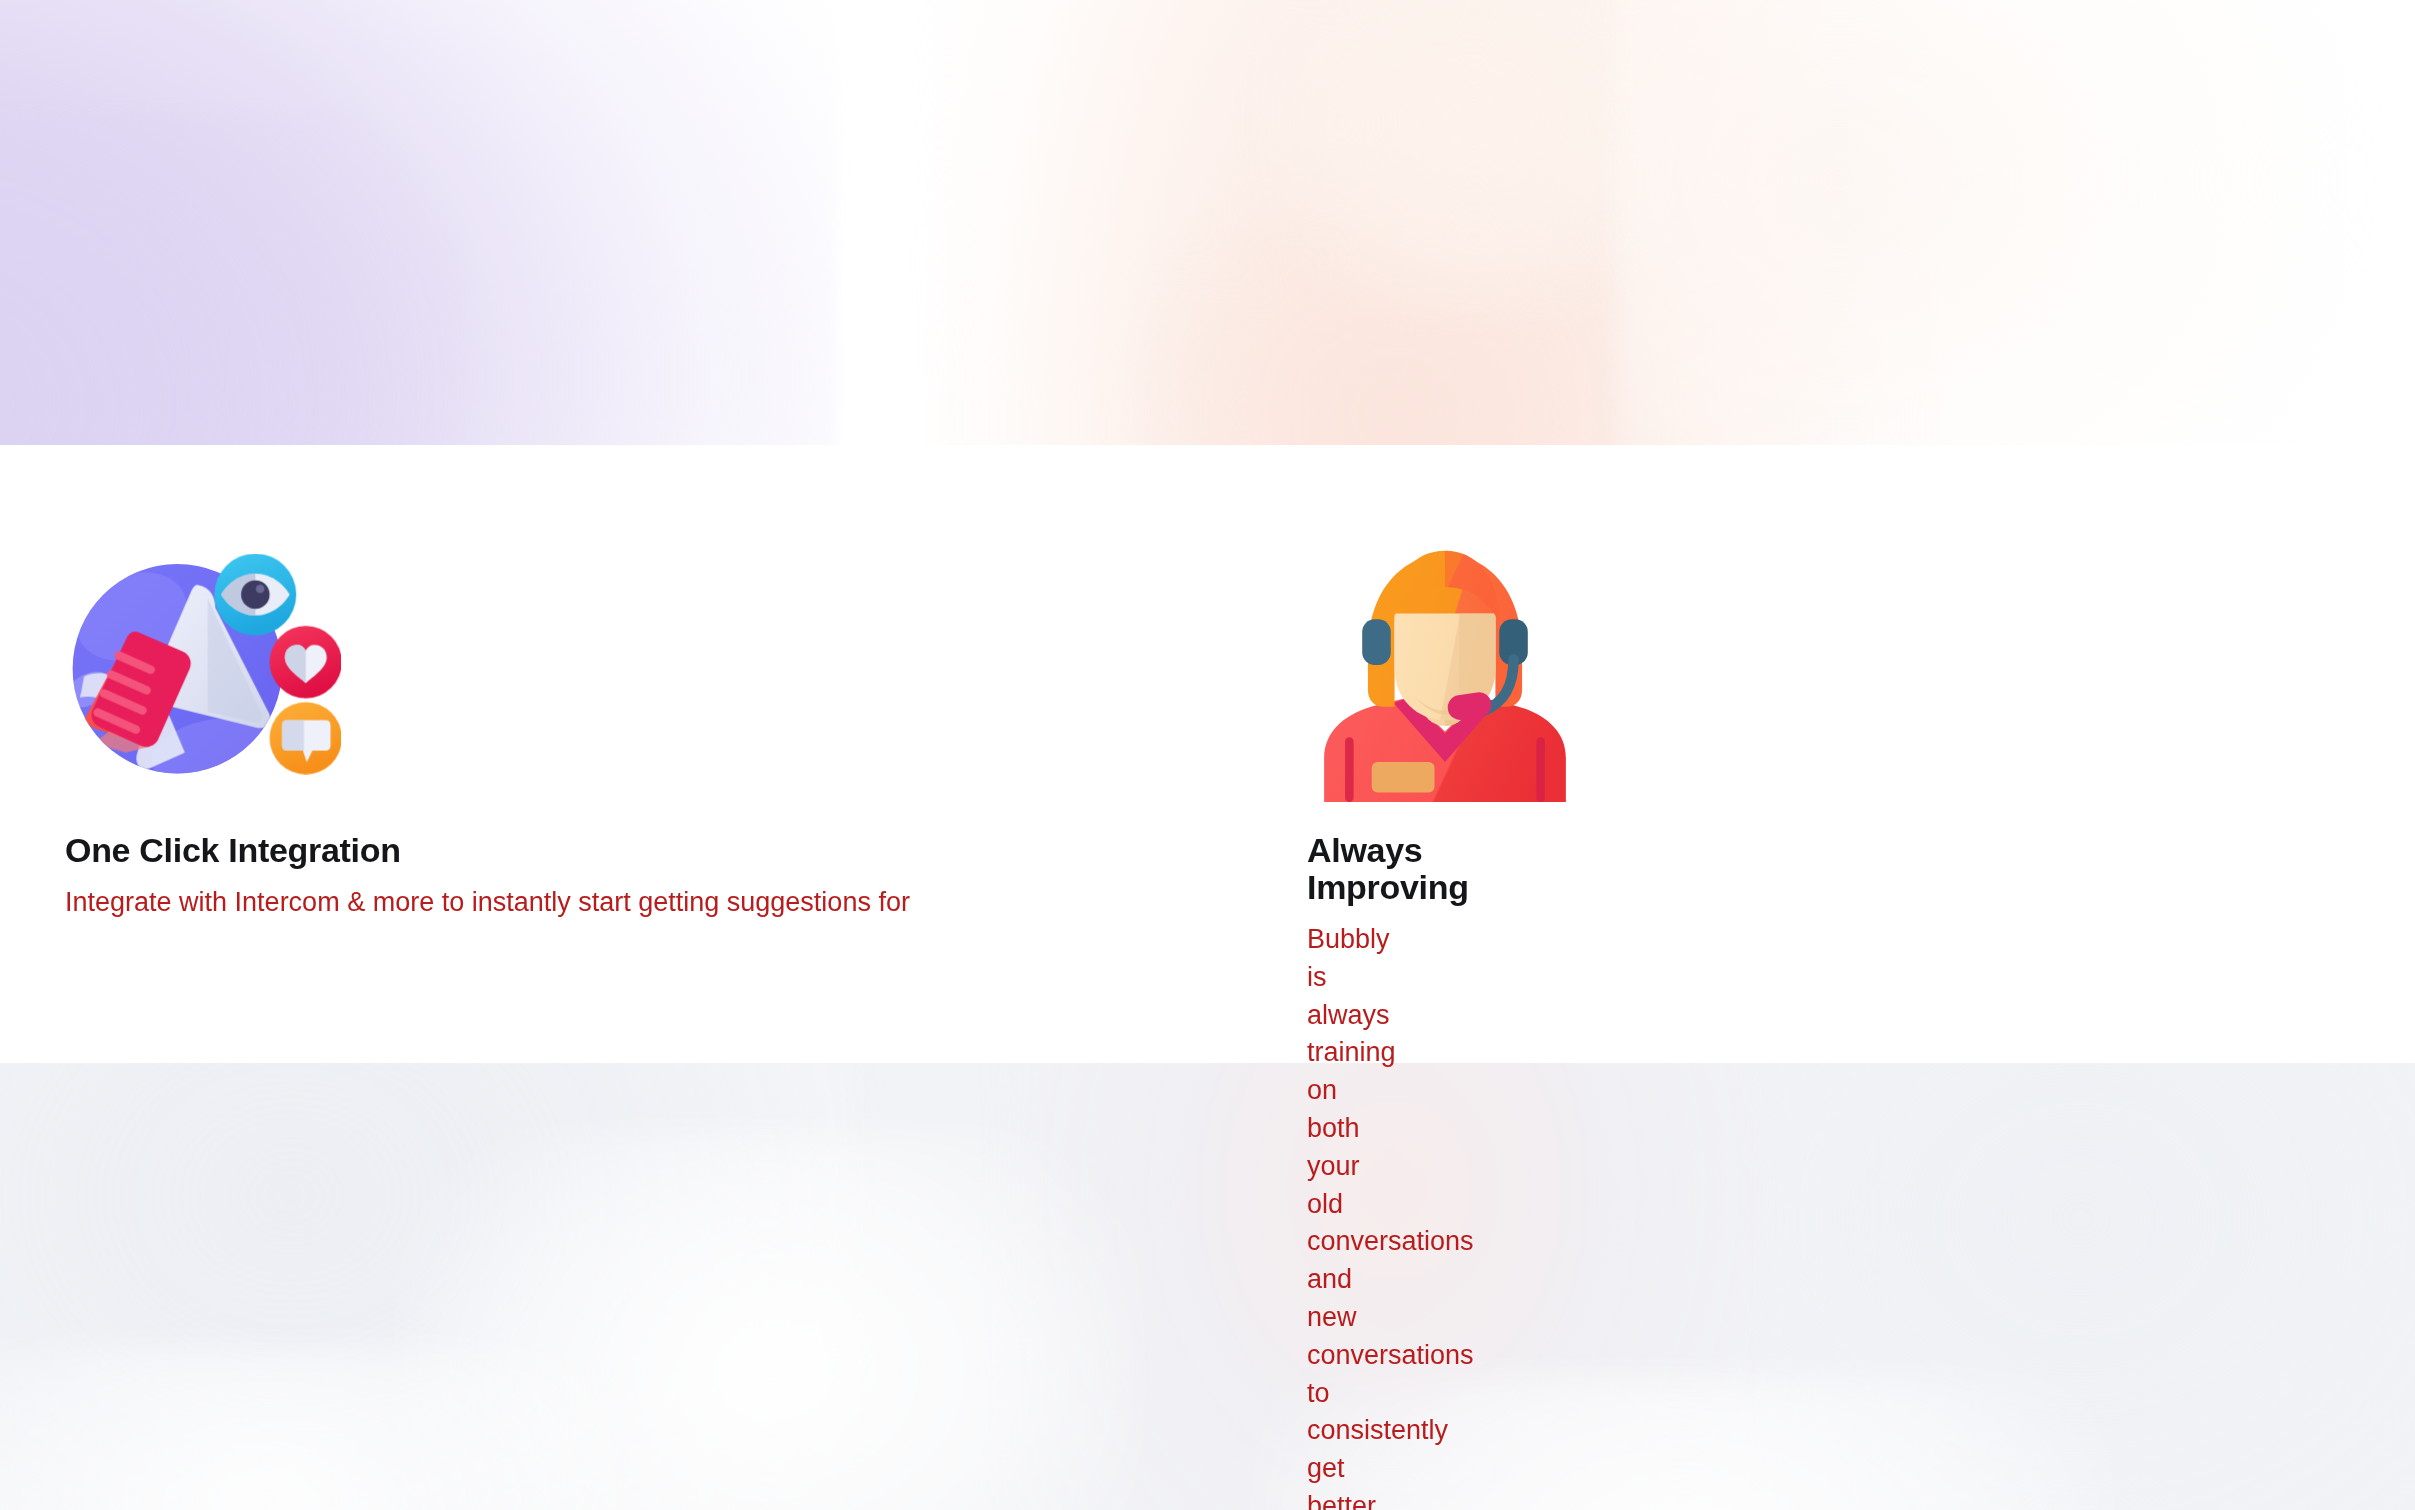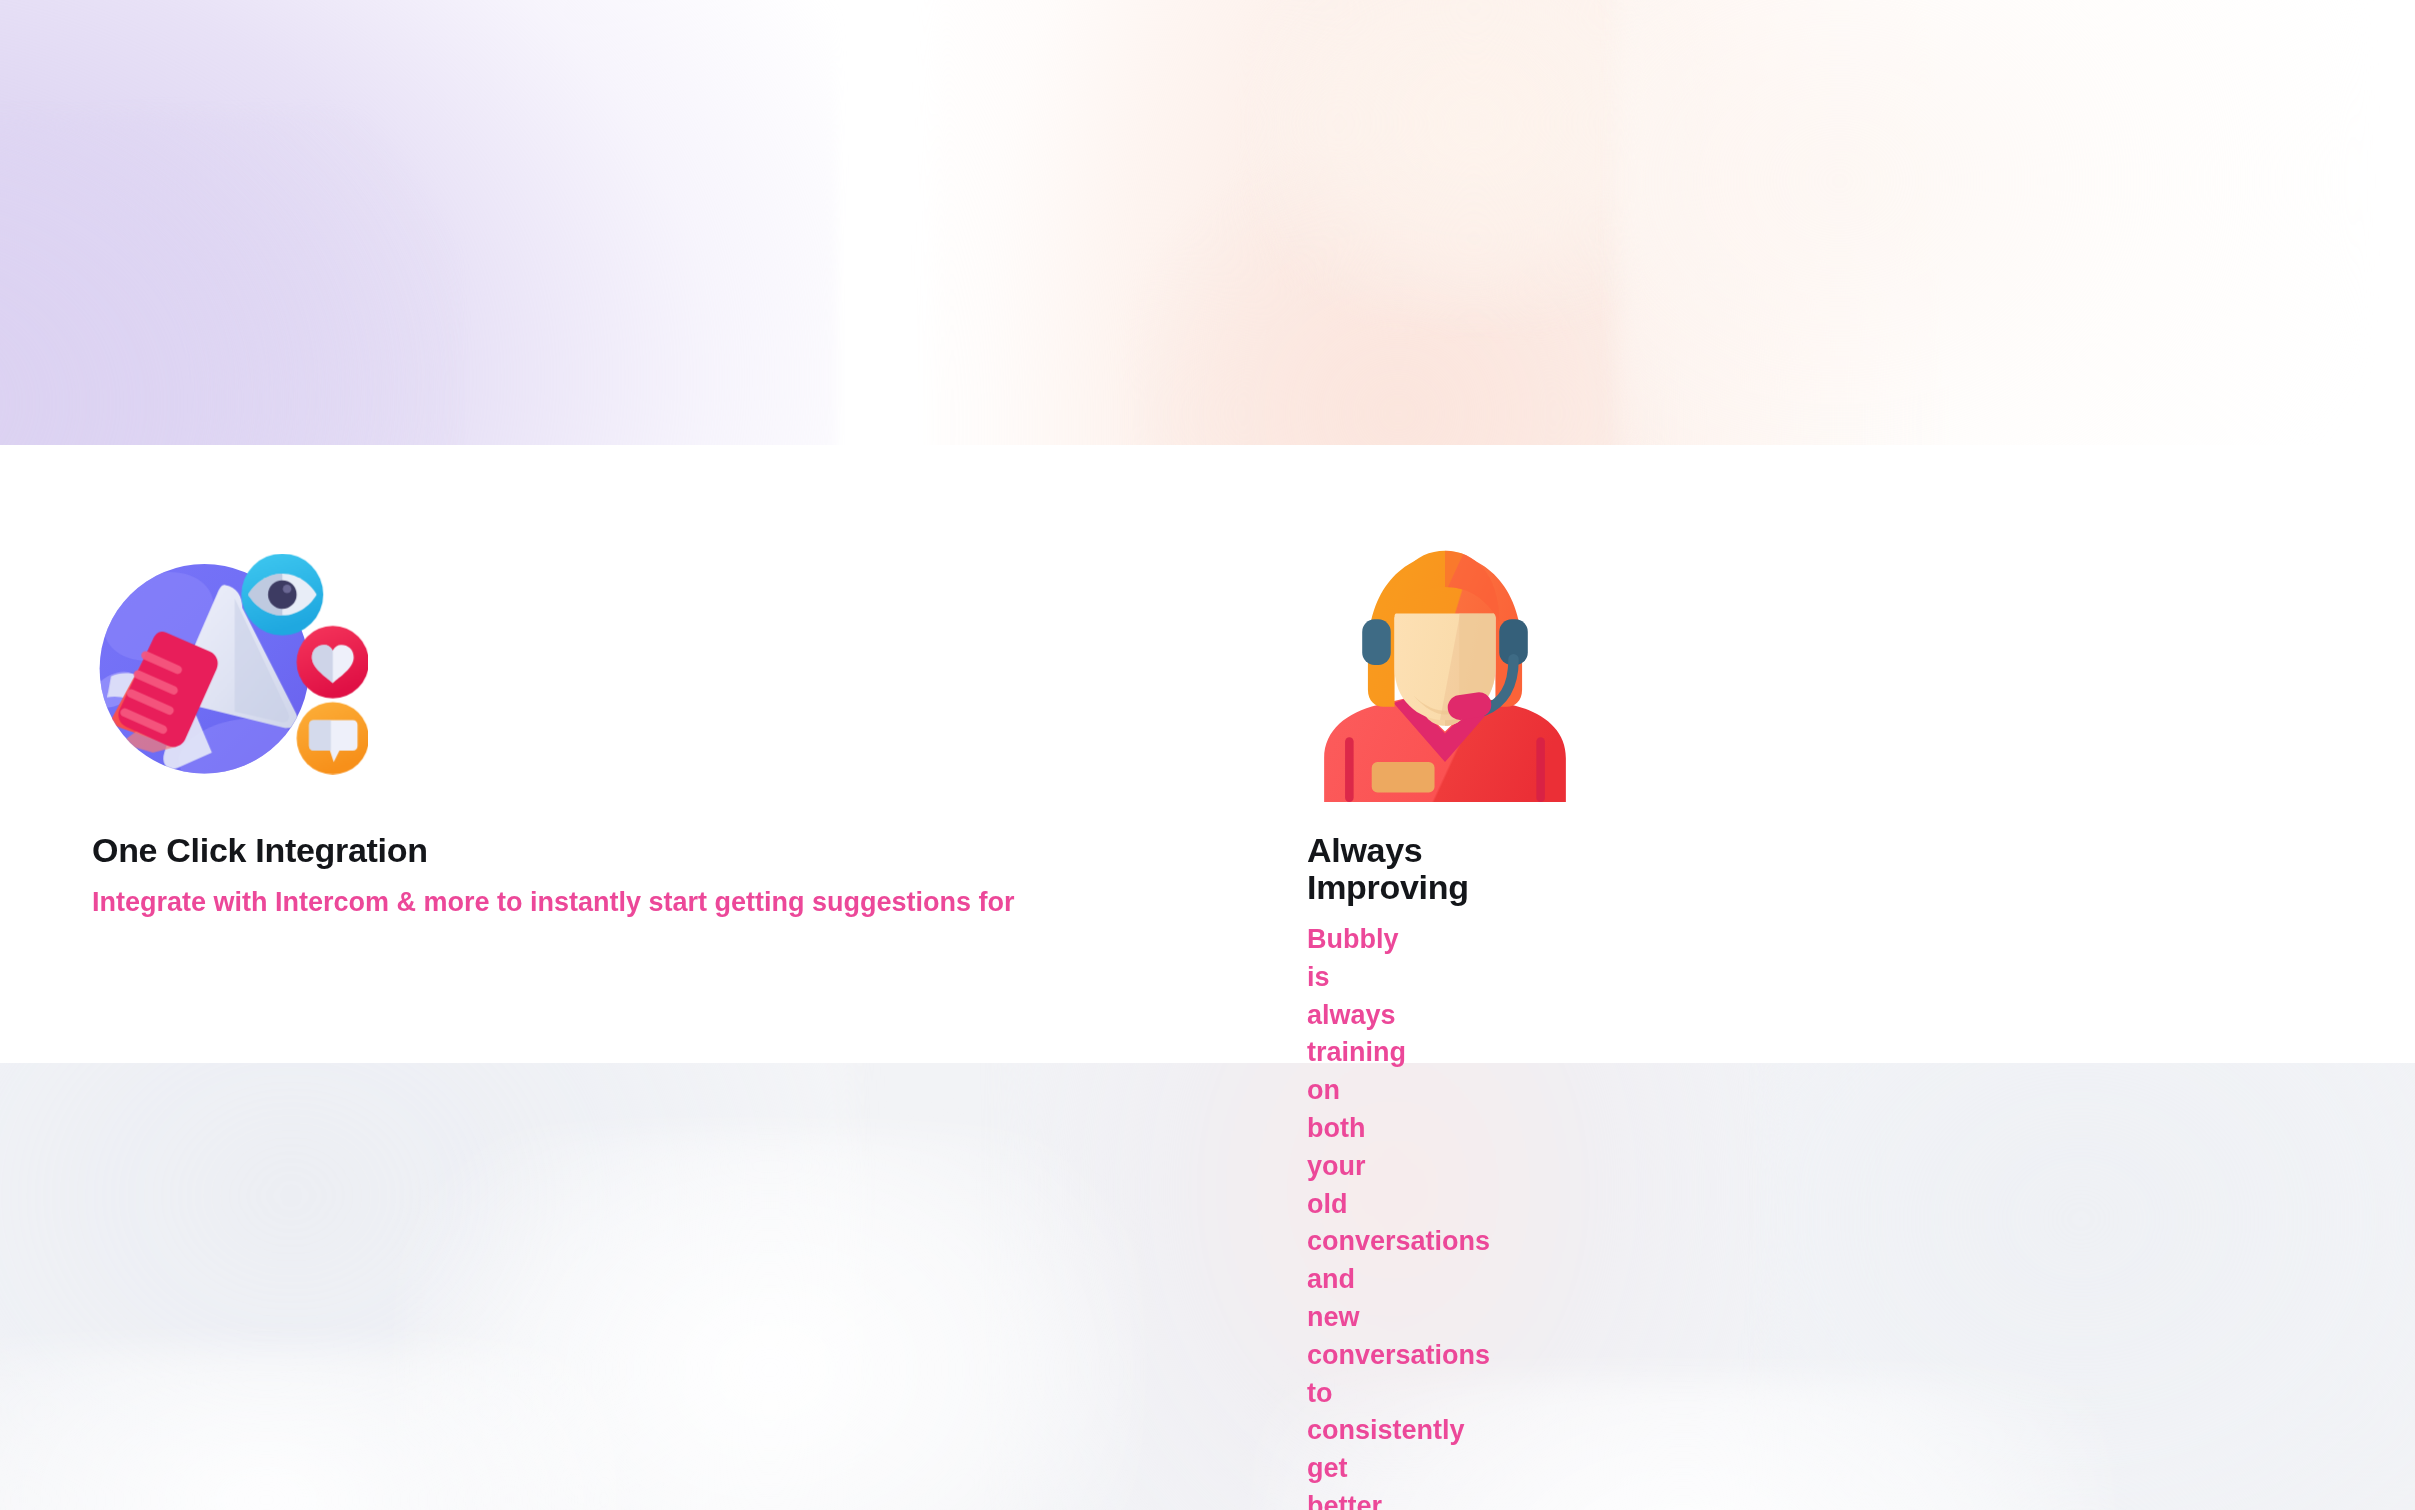--- a/index.html
+++ b/index.html
@@ -108,39 +108,39 @@
     filter:blur(17px);
   }
 
   
   .features {
     position:absolute; left:0; top:445px; width:2416px; height:618px;
     display:flex;
   }
   .feature {
     width:1246px;
-    padding-left:92px;
+    padding-left:65px;
     padding-top:81px;
   }
   .feature.right { width:1170px; padding-left:1307px; margin-left:-1246px; }
 
   .icon-wrap { width:276px; height:276px; position:relative; }
 
   .f-title {
     font-size:34px;
     font-weight:bold;
     color:#14161a;
     letter-spacing:-0.3px;
     margin-top:30px;
     line-height:1.1;
   }
   .f-desc {
     font-size:27px;
-    font-weight:bold;
-    color:#ec4899;
+    font-weight:normal;
+    color:#b91c1c;
     line-height:1.40;
     margin-top:14.3px;
     max-width:989px;
   }
   .feature.right .f-desc { max-width:932px; }
   .f-desc .nb { display:block; }
 </style>
 </head>
 <body>
 

